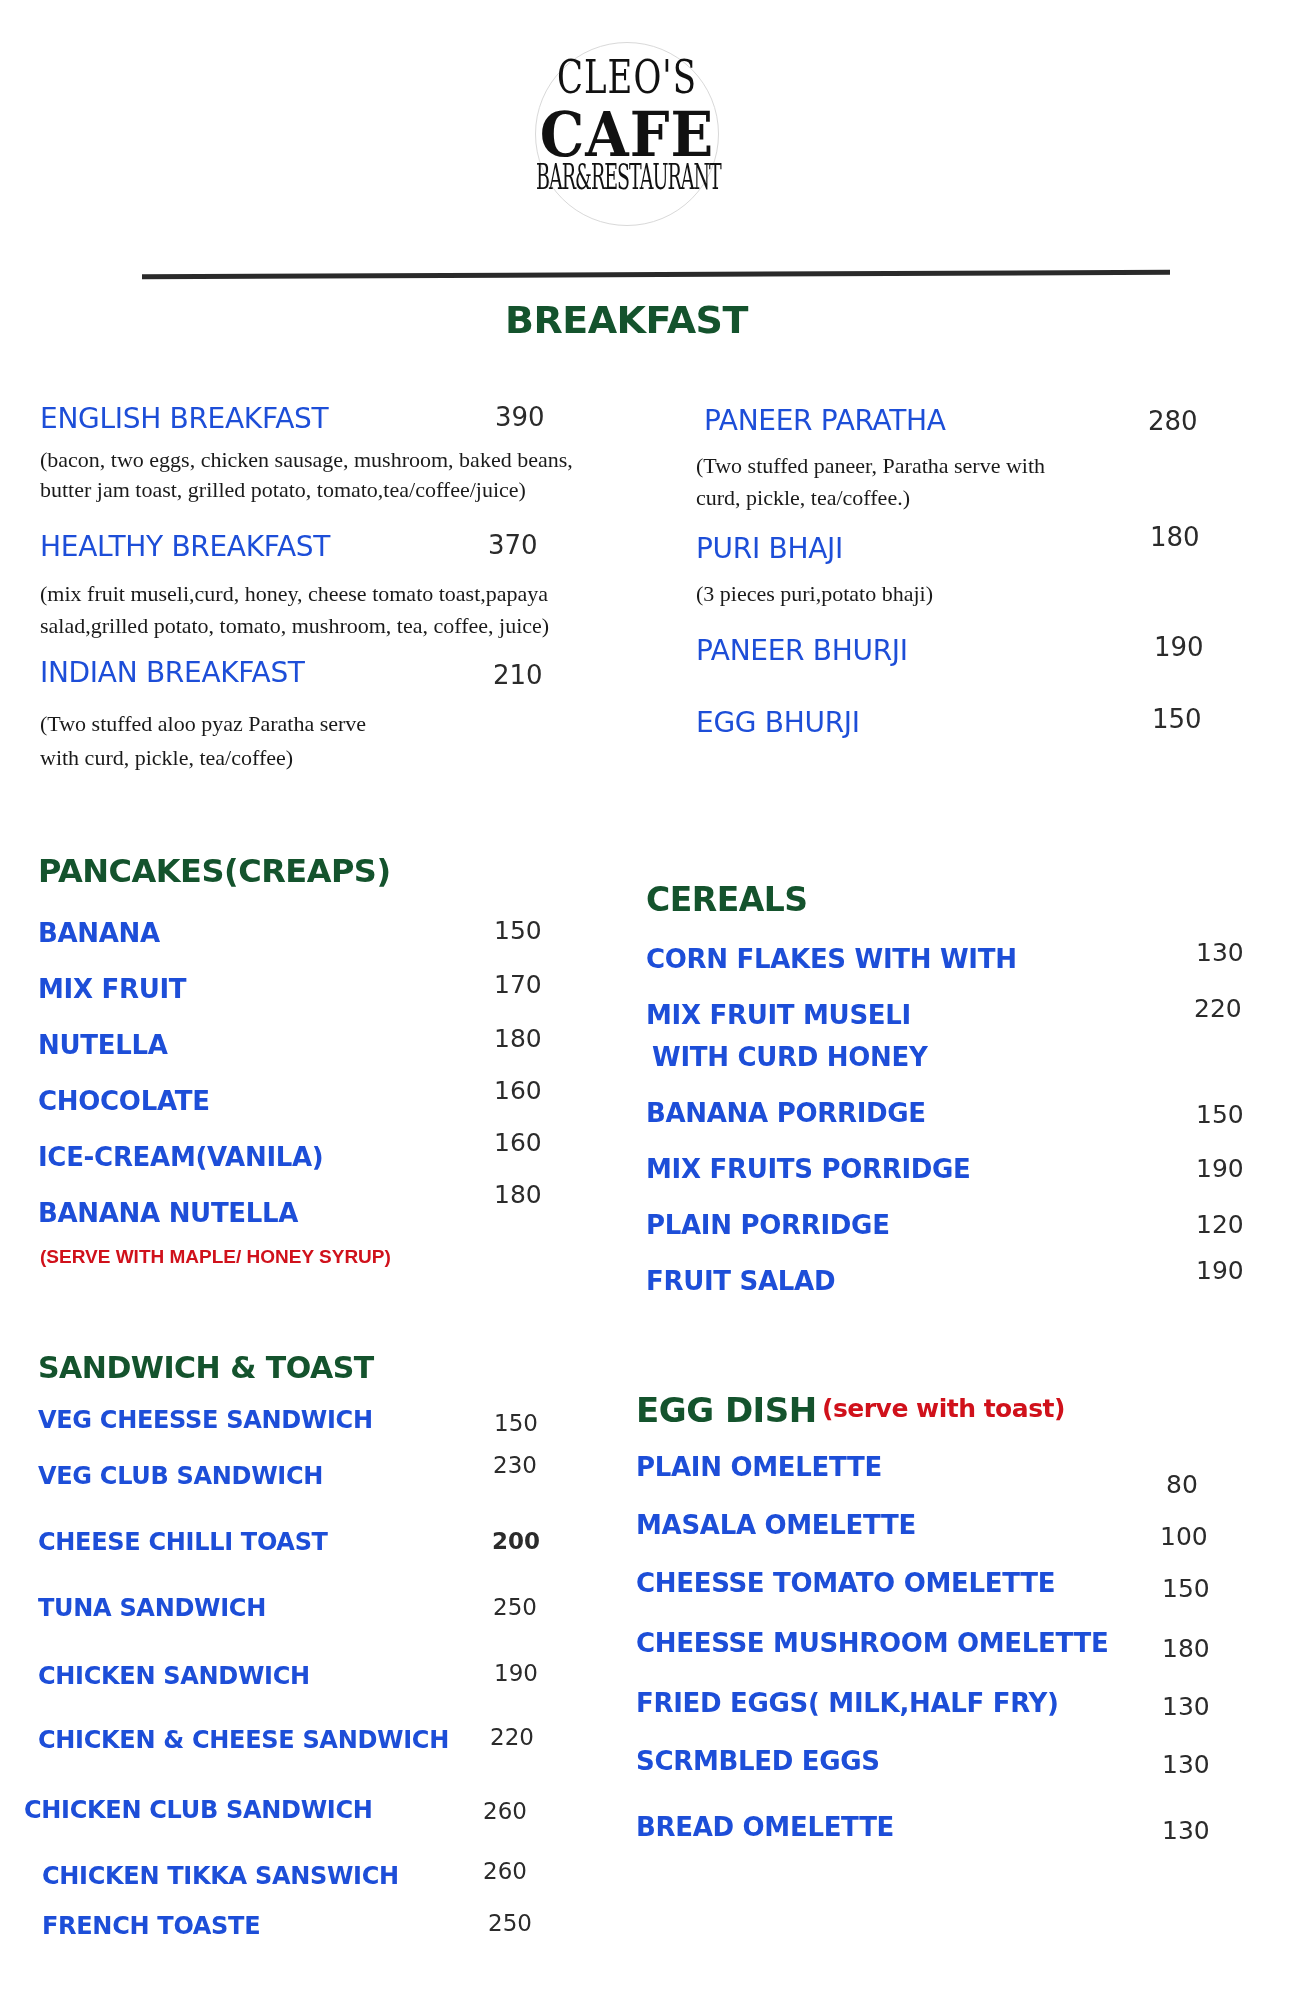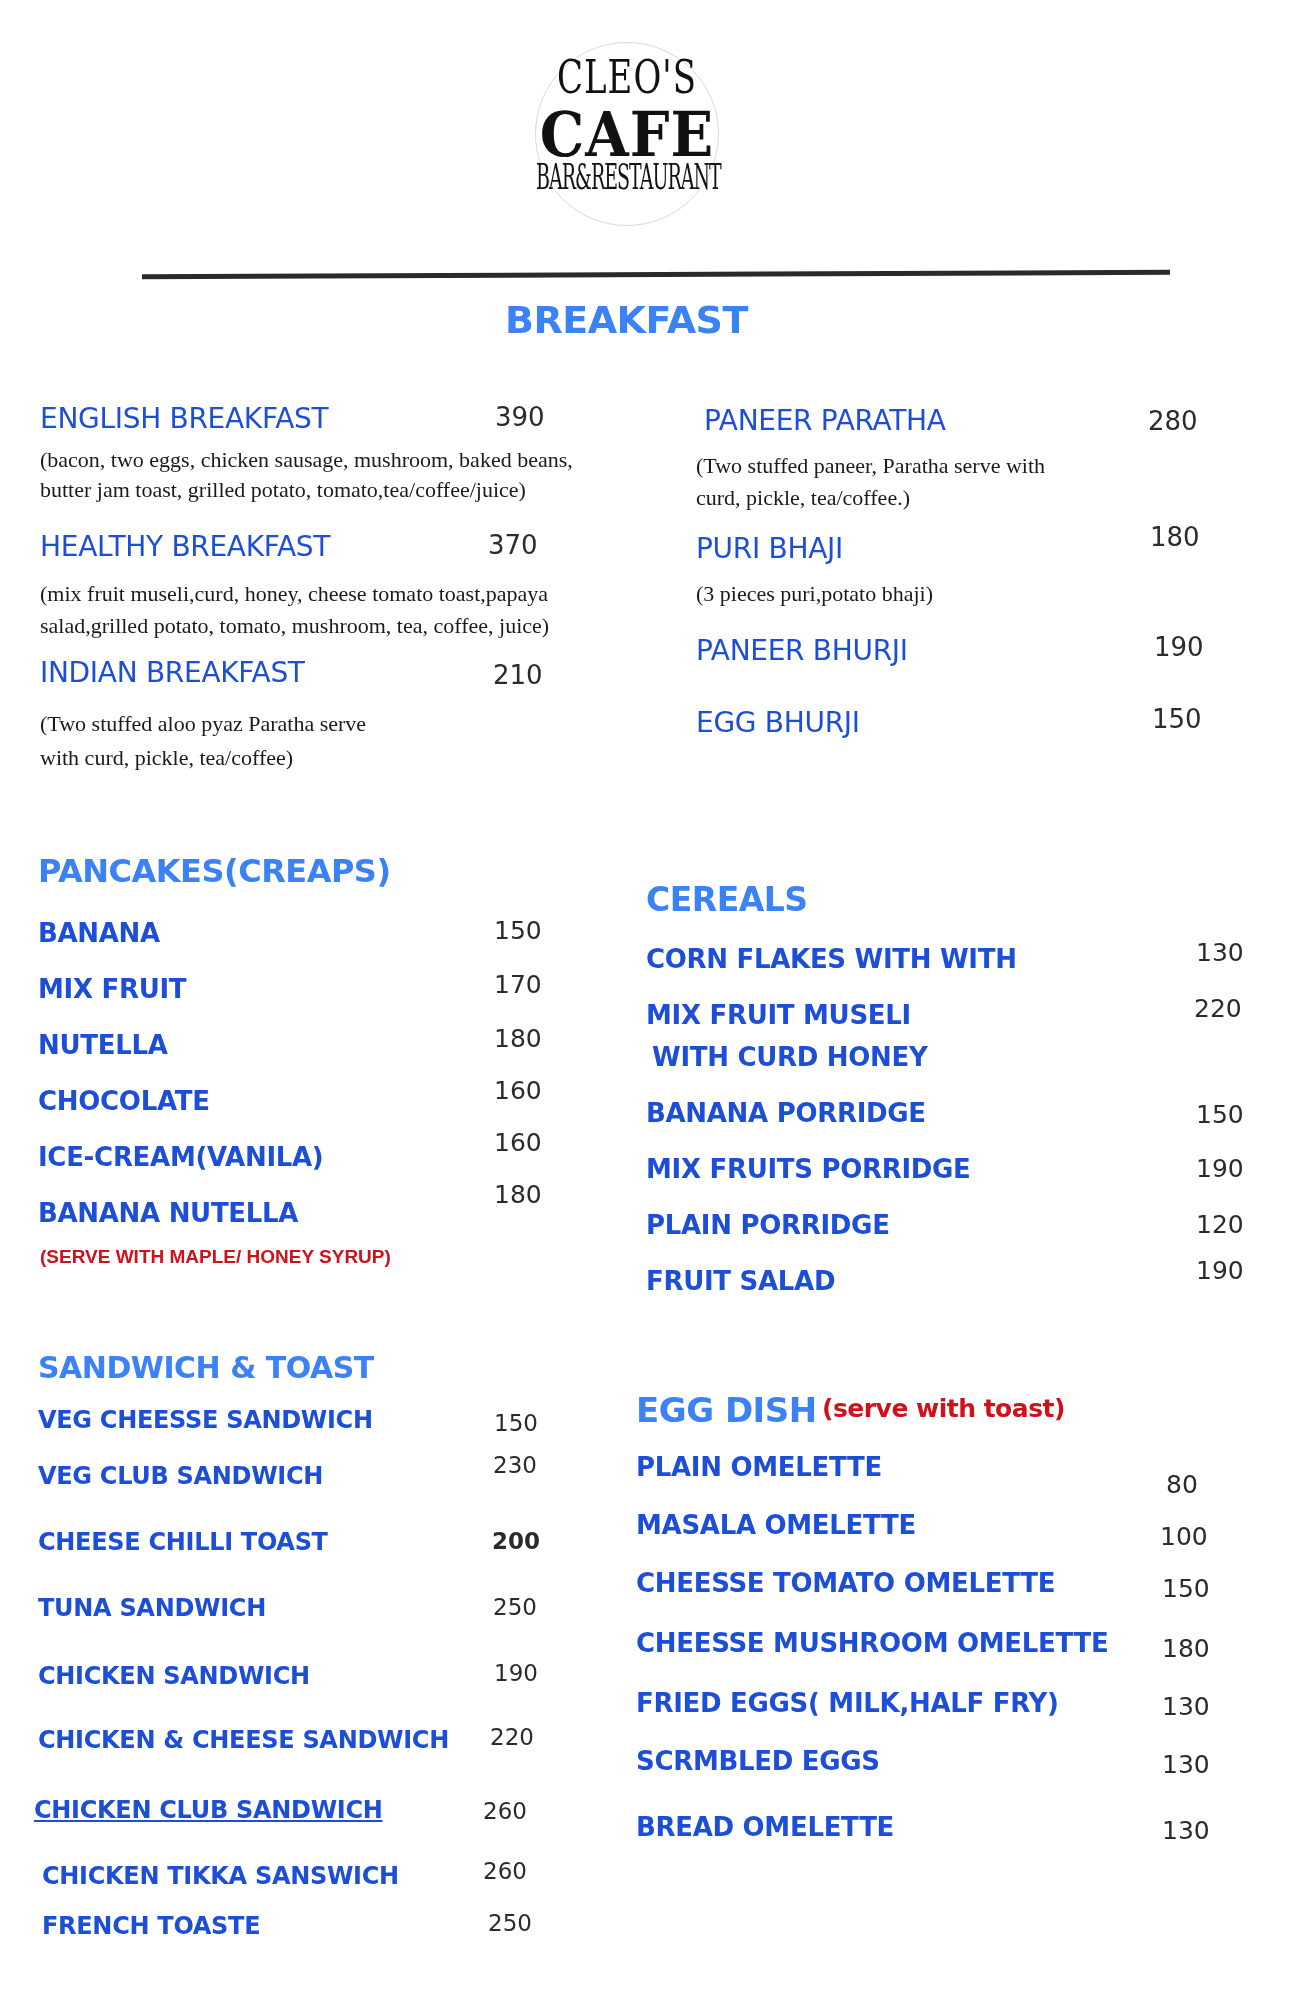--- a/index.html
+++ b/index.html
@@ -9,21 +9,21 @@
   .logo { position: absolute; left: 535px; top: 42px; width: 182px; height: 182px;
           border-radius: 50%; border: 1px solid #d9d9d9; background: #fff; }
   .logo-line { position: absolute; left: 0; right: 0; text-align: center;
                font-family: "DejaVu Serif", serif; color: #111; }
   .logo-1 { top: 14px; font-size: 34px; letter-spacing: 1px; transform: scaleY(1.35); }
   .logo-2 { top: 58px; font-size: 56px; font-weight: bold; letter-spacing: 1px; transform: scaleY(1.1); }
   .logo-3 { top: 122px; font-size: 19px; letter-spacing: -1px; transform: scaleY(1.9); }
   .rule { position: absolute; left: 142px; top: 272px; width: 1028px; height: 5px;
           background: #2a2a2a; transform: rotate(-0.25deg); }
   .heading { position: absolute; font-family: "DejaVu Sans", sans-serif; font-weight: bold;
-             color: #3b82f6; white-space: nowrap; letter-spacing: -0.5px; }
+             color: #14532d; white-space: nowrap; letter-spacing: -0.5px; }
   .item { position: absolute; white-space: nowrap; font-family: "DejaVu Sans", sans-serif;
           font-weight: bold; color: #1d4ed8; letter-spacing: -0.3px; }
   .price { position: absolute; white-space: nowrap; font-family: "DejaVu Sans", sans-serif;
            color: #2b2b2b; }
   .desc { position: absolute; white-space: nowrap; font-family: Liberation Serif, serif;
           color: #1a1a1a; font-size: 22px; line-height: 32px; }
   .note-red { position: absolute; white-space: nowrap; font-family: "Liberation Sans", sans-serif;
               font-weight: bold; color: #d0111b; }
   .b-item { font-size: 28px; font-weight: normal; }
   .b-price { font-size: 26px; }
@@ -114,21 +114,21 @@
 <div class="item s-item" style="left:38px; top:1462px;">VEG CLUB SANDWICH</div>
 <div class="price s-price" style="left:493px; top:1452px;">230</div>
 <div class="item s-item" style="left:38px; top:1528px;">CHEESE CHILLI TOAST</div>
 <div class="price s-price" style="left:492px; top:1528px;font-weight:bold;">200</div>
 <div class="item s-item" style="left:38px; top:1594px;">TUNA SANDWICH</div>
 <div class="price s-price" style="left:493px; top:1594px;">250</div>
 <div class="item s-item" style="left:38px; top:1662px;text-align:right;">CHICKEN SANDWICH</div>
 <div class="price s-price" style="left:494px; top:1660px;">190</div>
 <div class="item s-item" style="left:38px; top:1726px;">CHICKEN &amp; CHEESE SANDWICH</div>
 <div class="price s-price" style="left:490px; top:1724px;">220</div>
-<div class="item s-item" style="left:34px; top:1796px;text-decoration:underline;">CHICKEN CLUB SANDWICH</div>
+<div class="item s-item" style="left:24px; top:1796px;">CHICKEN CLUB SANDWICH</div>
 <div class="price s-price" style="left:483px; top:1798px;">260</div>
 <div class="item s-item" style="left:42px; top:1862px;">CHICKEN TIKKA SANSWICH</div>
 <div class="price s-price" style="left:483px; top:1858px;">260</div>
 <div class="item s-item" style="left:42px; top:1912px;">FRENCH TOASTE</div>
 <div class="price s-price" style="left:488px; top:1910px;">250</div>
 
 <div class="heading" style="left:636px; top:1390px; font-size:34px;">EGG DISH</div>
 <div class="abs" style="left:822px; top:1394px; font-size:25px; font-weight:bold; color:#d0111b; font-family:'DejaVu Sans', sans-serif; letter-spacing:-0.5px;">(serve with toast)</div>
 
 <div class="item m-item" style="left:636px; top:1452px;">PLAIN OMELETTE</div>

